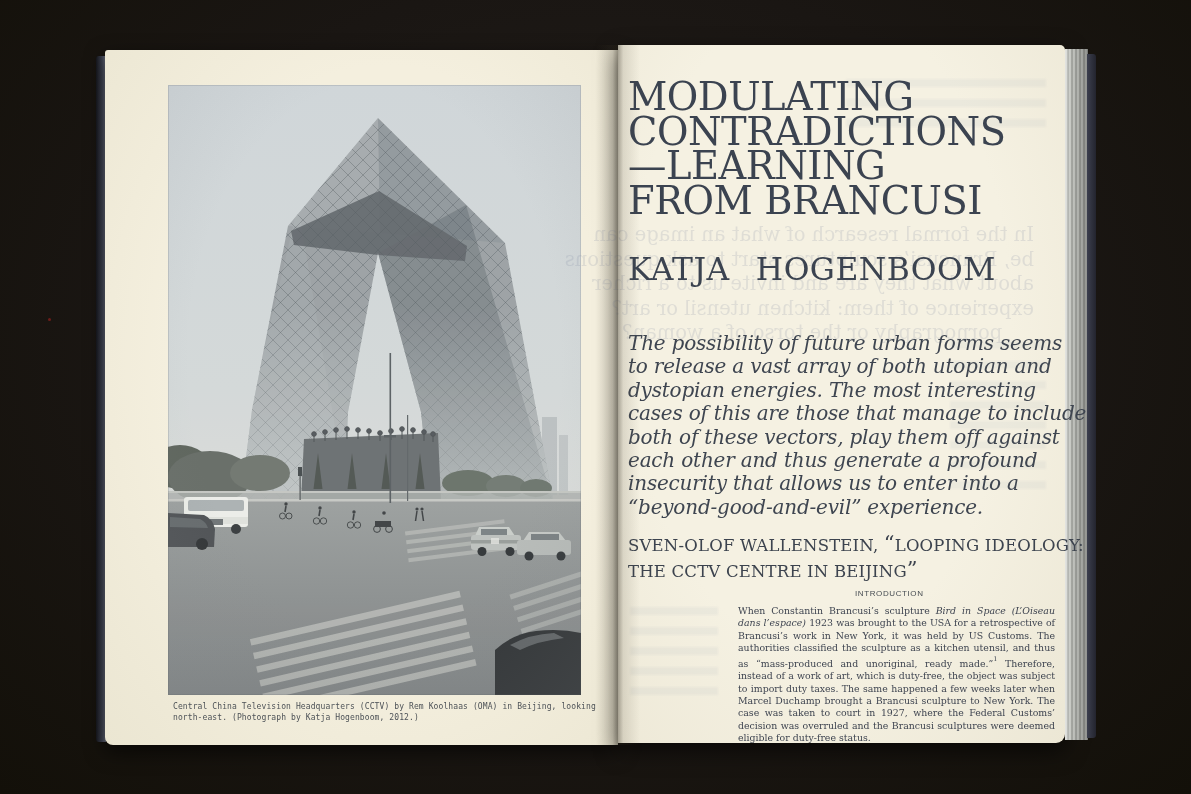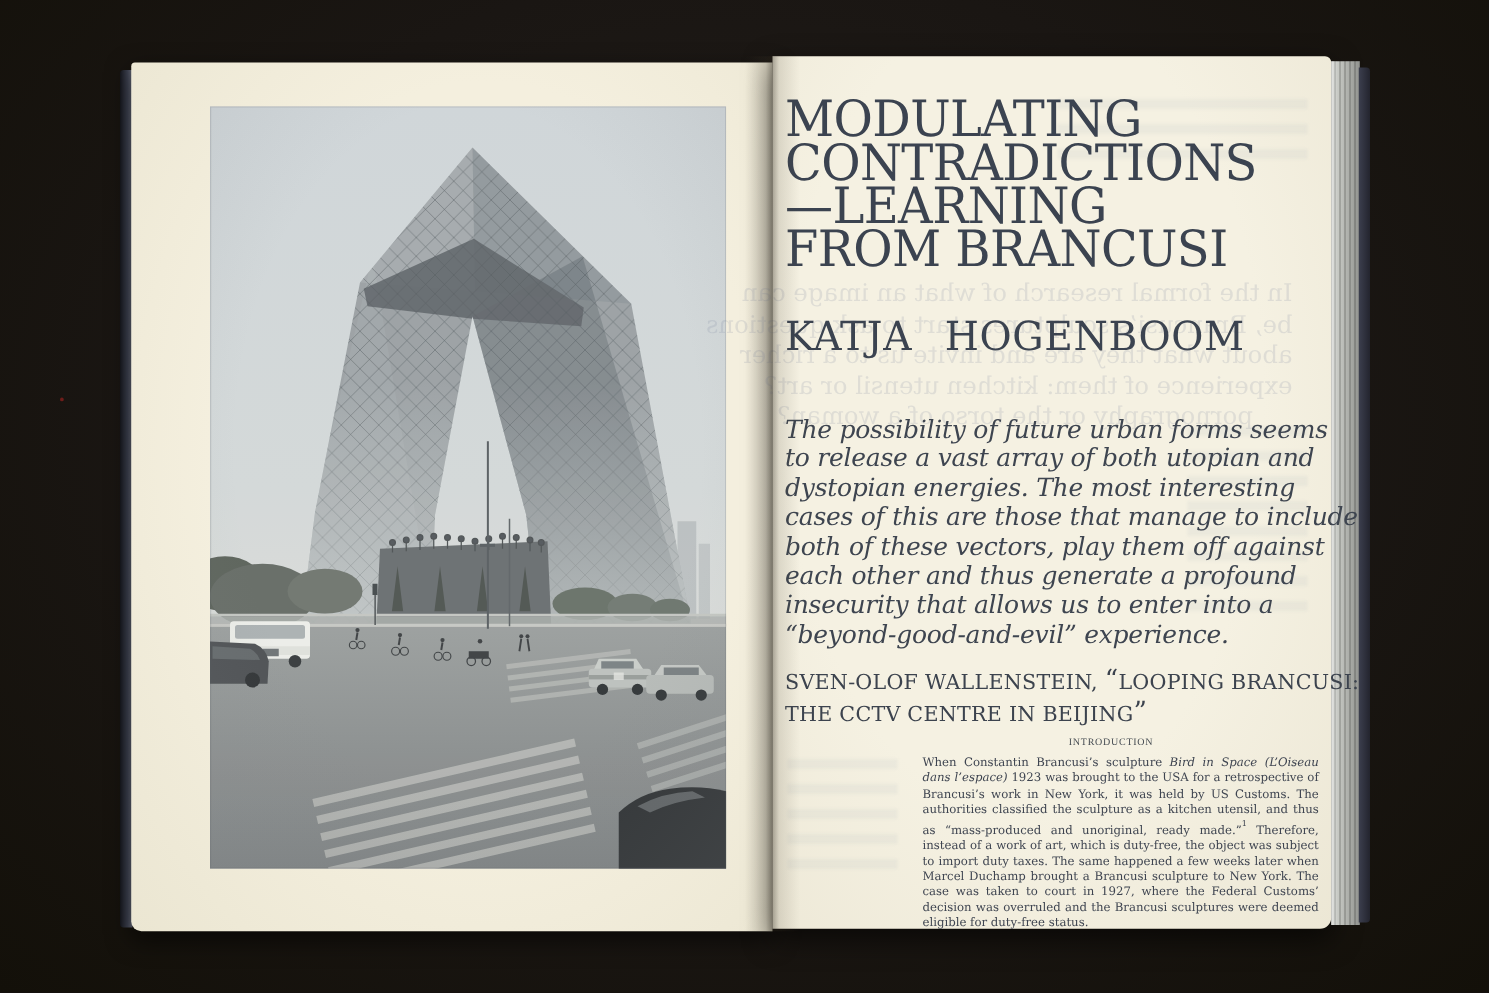--- a/index.html
+++ b/index.html
@@ -49,21 +49,21 @@
   .title div{white-space:nowrap;}
   .author{left:10px;top:205px;z-index:2;font-size:32px;letter-spacing:.5px;word-spacing:16px;
     color:#3b4350;transform:scaleX(.98);transform-origin:left top;white-space:nowrap;}
   .quote{left:10px;top:287px;z-index:2;font-size:20px;line-height:23.4px;font-style:italic;
     letter-spacing:-.2px;color:#3e4550;}
   .quote div{white-space:nowrap;}
   .attr{left:10px;top:487px;z-index:2;font-size:16.5px;line-height:23.5px;letter-spacing:.2px;
     color:#3c434e;}
   .attr div{white-space:nowrap;}
   .bq{font-size:21px;vertical-align:1px;}
-  .sect{left:237px;top:544px;z-index:2;font-family:Liberation Serif, serif;font-size:8px;
+  .sect{left:237px;top:544px;z-index:2;font-family:Liberation Sans, sans-serif;font-size:8px;
     letter-spacing:.6px;color:#474d53;}
   .intro{left:120px;top:560px;z-index:2;width:317px;margin:0;font-size:9.4px;line-height:12.4px;
     text-align:justify;color:#3e4450;}
   .intro .it{font-style:italic;}
   .intro sup{font-size:6.5px;position:relative;top:-2px;}
 </style>
 </head>
 <body>
 
 <div class="stage">
@@ -253,20 +253,24 @@
           <path d="M249,426 L247.5,436" stroke-width="1.5"></path>
           <circle cx="254" cy="424" r="1.6" stroke="none"></circle>
           <path d="M254,426 L255.5,436" stroke-width="1.5"></path>
         </g>
 
         <rect x="0" y="0" width="413" height="610" fill="url(#vign)"></rect>
         <rect x="0" y="0" width="413" height="610" fill="#eef0ea" opacity="0.05"></rect>
         <rect x="0.5" y="0.5" width="412" height="609" fill="none" stroke="#5a5f64" stroke-opacity="0.18"></rect>
       </svg>
     </div>
+    <div class="caption">
+      <div>Central China Television Headquarters (CCTV) by Rem Koolhaas (OMA) in Beijing, looking</div>
+      <div>north-east. (Photograph by Katja Hogenboom, 2012.)</div>
+    </div>
   </div>
 
   <div class="page page-right">
     <div class="ghost" aria-hidden="true">
       <div>In the formal research of what an image can</div>
       <div>be, Brancusi’s sculptures start to ask questions</div>
       <div>about what they are and invite us to a richer</div>
       <div>experience of them: kitchen utensil or art?</div>
       <div>pornography or the torso of a woman?</div>
     </div>
@@ -288,21 +292,21 @@
       <div>to release a vast array of both utopian and</div>
       <div>dystopian energies. The most interesting</div>
       <div>cases of this are those that manage to include</div>
       <div>both of these vectors, play them off against</div>
       <div>each other and thus generate a profound</div>
       <div>insecurity that allows us to enter into a</div>
       <div>“beyond-good-and-evil” experience.</div>
     </div>
 
     <div class="attr">
-      <div><span>SVEN-OLOF WALLENSTEIN, </span><span class="bq">“</span><span>LOOPING BRANCUSI:</span></div>
+      <div><span>SVEN-OLOF WALLENSTEIN, </span><span class="bq">“</span><span>LOOPING IDEOLOGY:</span></div>
       <div><span>THE CCTV CENTRE IN BEIJING</span><span class="bq">”</span></div>
     </div>
 
     <div class="sect">INTRODUCTION</div>
 
     <p class="intro"><span>When Constantin Brancusi’s sculpture </span><span class="it">Bird in Space (L’Oiseau dans l’espace)</span><span> 1923 was brought to the USA for a retrospective of Brancusi’s work in New York, it was held by US Customs. The authorities classified the sculpture as a kitchen utensil, and thus as “mass-produced and unoriginal, ready made.”</span><sup>1</sup><span> Therefore, instead of a work of art, which is duty-free, the object was subject to import duty taxes. The same happened a few weeks later when Marcel Duchamp brought a Brancusi sculpture to New York. The case was taken to court in 1927, where the Federal Customs’ decision was overruled and the Brancusi sculptures were deemed eligible for duty-free status.</span></p>
   </div>
 
   <div class="gutter"></div>
   <div class="fore-edge-right"></div>

